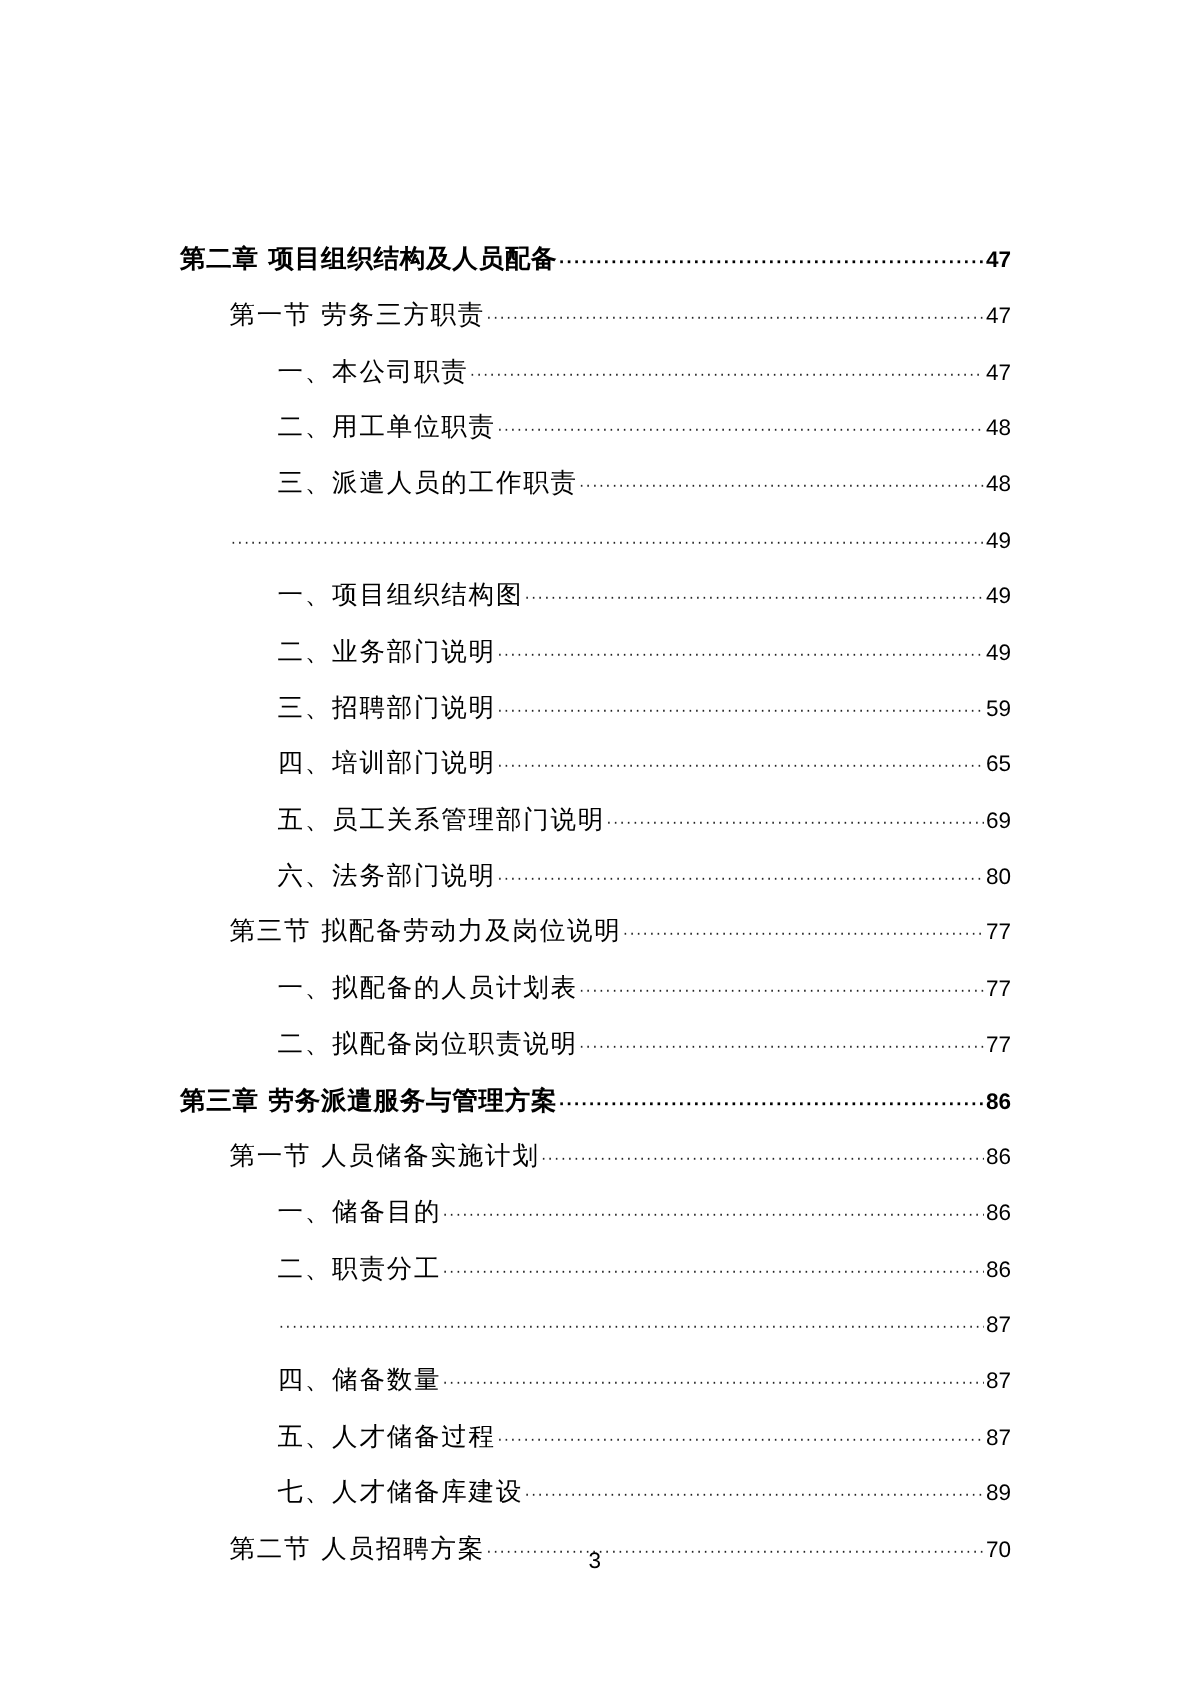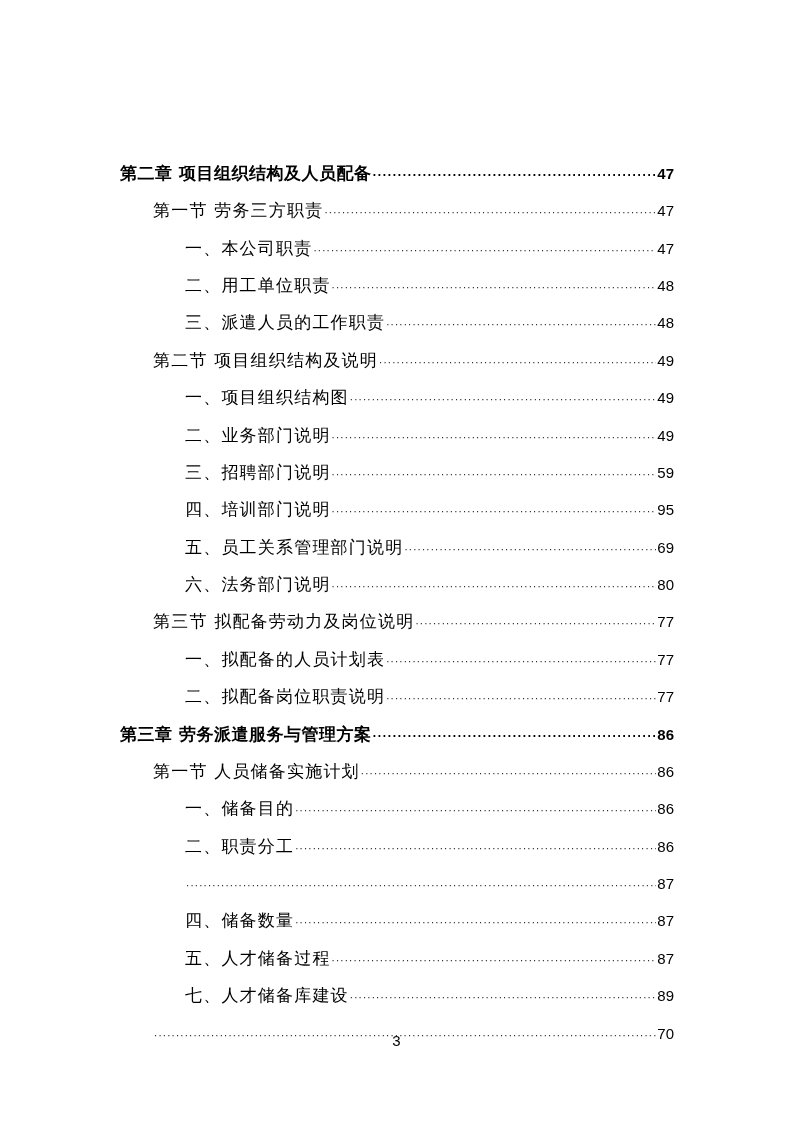--- a/index.html
+++ b/index.html
@@ -44,21 +44,20 @@
       <span class="label">二、用工单位职责</span>
       <span class="leader"></span>
       <span class="page">48</span>
     </div>
   <div class="row lvl3" style="top:268px">
       <span class="label">三、派遣人员的工作职责</span>
       <span class="leader"></span>
       <span class="page">48</span>
     </div>
   <div class="row lvl2" style="top:306px">
-      <span class="label">第二节 项目组织结构及说明</span>
       <span class="leader"></span>
       <span class="page">49</span>
     </div>
   <div class="row lvl3" style="top:343px">
       <span class="label">一、项目组织结构图</span>
       <span class="leader"></span>
       <span class="page">49</span>
     </div>
   <div class="row lvl3" style="top:381px">
       <span class="label">二、业务部门说明</span>
@@ -66,21 +65,21 @@
       <span class="page">49</span>
     </div>
   <div class="row lvl3" style="top:418px">
       <span class="label">三、招聘部门说明</span>
       <span class="leader"></span>
       <span class="page">59</span>
     </div>
   <div class="row lvl3" style="top:455px">
       <span class="label">四、培训部门说明</span>
       <span class="leader"></span>
-      <span class="page">95</span>
+      <span class="page">65</span>
     </div>
   <div class="row lvl3" style="top:493px">
       <span class="label">五、员工关系管理部门说明</span>
       <span class="leader"></span>
       <span class="page">69</span>
     </div>
   <div class="row lvl3" style="top:530px">
       <span class="label">六、法务部门说明</span>
       <span class="leader"></span>
       <span class="page">80</span>
@@ -133,18 +132,19 @@
       <span class="label">五、人才储备过程</span>
       <span class="leader"></span>
       <span class="page">87</span>
     </div>
   <div class="row lvl3" style="top:941px">
       <span class="label">七、人才储备库建设</span>
       <span class="leader"></span>
       <span class="page">89</span>
     </div>
   <div class="row lvl2" style="top:979px">
+      <span class="label">第二节 人员招聘方案</span>
       <span class="leader"></span>
       <span class="page">70</span>
     </div>
 </div>
 
 <div class="page-number">3</div>
 
 </body></html>

